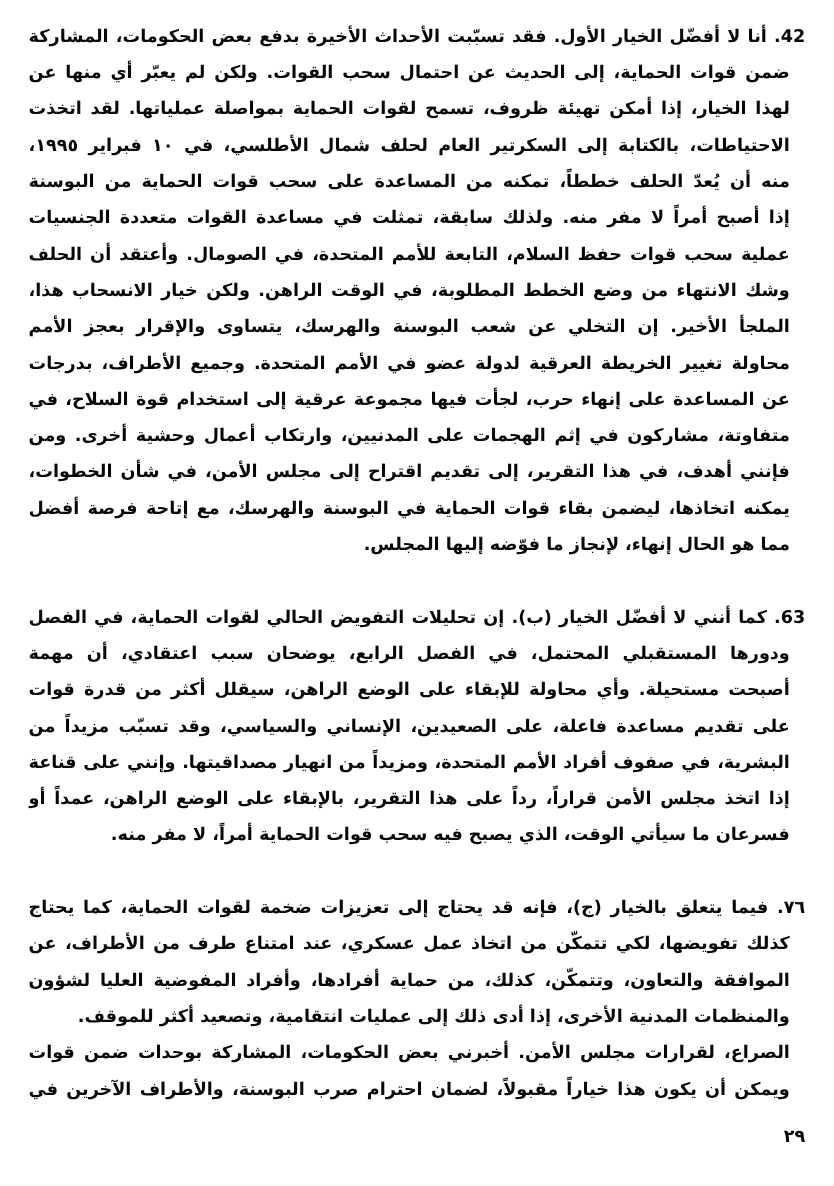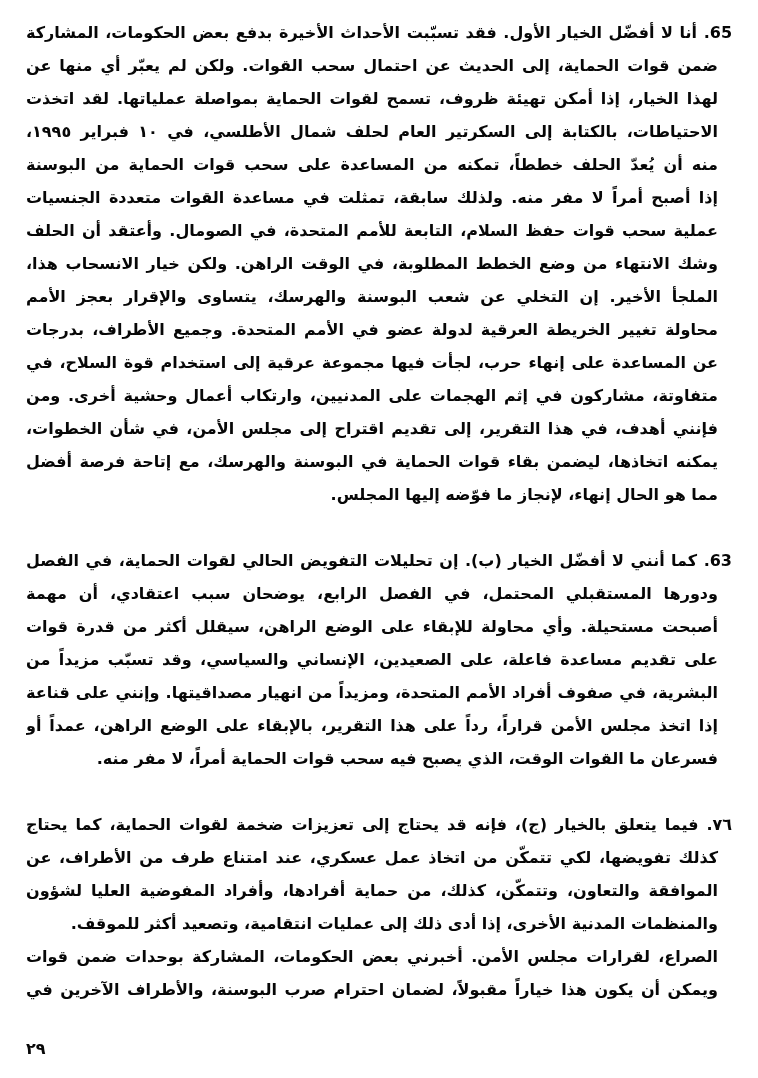--- a/index.html
+++ b/index.html
@@ -38,35 +38,35 @@
   .line.first {
     padding-right: 0;
   }
   .line.last {
     text-align-last: right;
   }
   .para-num {
     font-weight: 700;
   }
   .page-number {
-    margin-top: 26px;
-    text-align: left;
+    margin-top: 10px;
+    text-align: right;
     font-size: 16px;
     font-weight: 700;
     line-height: 33px;
     direction: rtl;
   }
 </style>
 </head>
 <body>
 
 <div class="page">
   <div>
       <div class="para numbered">
-        <div class="line first"><span class="para-num">65.</span> <span>أنا لا أفضّل الخيار الأول. فقد تسبّبت الأحداث الأخيرة بدفع بعض الحكومات، المشاركة بوحدات</span></div>
+        <div class="line first"><span class="para-num">42.</span> <span>أنا لا أفضّل الخيار الأول. فقد تسبّبت الأحداث الأخيرة بدفع بعض الحكومات، المشاركة بوحدات</span></div>
         <div class="line">ضمن قوات الحماية، إلى الحديث عن احتمال سحب القوات. ولكن لم يعبّر أي منها عن تفضيلها</div>
         <div class="line">لهذا الخيار، إذا أمكن تهيئة ظروف، تسمح لقوات الحماية بمواصلة عملياتها. لقد اتخذت</div>
         <div class="line">الاحتياطات، بالكتابة إلى السكرتير العام لحلف شمال الأطلسي، في ١٠ فبراير ١٩٩٥، أطلب</div>
         <div class="line">منه أن يُعدّ الحلف خططاً، تمكنه من المساعدة على سحب قوات الحماية من البوسنة والهرسك،</div>
         <div class="line">إذا أصبح أمراً لا مفر منه. ولذلك سابقة، تمثلت في مساعدة القوات متعددة الجنسيات على</div>
         <div class="line">عملية سحب قوات حفظ السلام، التابعة للأمم المتحدة، في الصومال. وأعتقد أن الحلف على</div>
         <div class="line">وشك الانتهاء من وضع الخطط المطلوبة، في الوقت الراهن. ولكن خيار الانسحاب هذا، سيكون</div>
         <div class="line">الملجأ الأخير. إن التخلي عن شعب البوسنة والهرسك، يتساوى والإقرار بعجز الأمم المتحدة</div>
         <div class="line">محاولة تغيير الخريطة العرقية لدولة عضو في الأمم المتحدة. وجميع الأطراف، بدرجات</div>
         <div class="line">عن المساعدة على إنهاء حرب، لجأت فيها مجموعة عرقية إلى استخدام قوة السلاح، في</div>
@@ -75,21 +75,21 @@
         <div class="line">يمكنه اتخاذها، ليضمن بقاء قوات الحماية في البوسنة والهرسك، مع إتاحة فرصة أفضل لها،</div>
         <div class="line last">مما هو الحال إنهاء، لإنجاز ما فوّضه إليها المجلس.</div>
       </div>
       <div class="para numbered">
         <div class="line first"><span class="para-num">63.</span> <span>كما أنني لا أفضّل الخيار (ب). إن تحليلات التفويض الحالي لقوات الحماية، في الفصل الثالث،</span></div>
         <div class="line">ودورها المستقبلي المحتمل، في الفصل الرابع، يوضحان سبب اعتقادي، أن مهمة القوات،</div>
         <div class="line">أصبحت مستحيلة. وأي محاولة للإبقاء على الوضع الراهن، سيقلل أكثر من قدرة قوات الحماية</div>
         <div class="line">على تقديم مساعدة فاعلة، على الصعيدين، الإنساني والسياسي، وقد تسبّب مزيداً من الخسائر</div>
         <div class="line">البشرية، في صفوف أفراد الأمم المتحدة، ومزيداً من انهيار مصداقيتها. وإنني على قناعة بأنه</div>
         <div class="line">إذا اتخذ مجلس الأمن قراراً، رداً على هذا التقرير، بالإبقاء على الوضع الراهن، عمداً أو خطأً،</div>
-        <div class="line last">فسرعان ما القوات الوقت، الذي يصبح فيه سحب قوات الحماية أمراً، لا مفر منه.</div>
+        <div class="line last">فسرعان ما سيأتي الوقت، الذي يصبح فيه سحب قوات الحماية أمراً، لا مفر منه.</div>
       </div>
       <div class="para numbered">
         <div class="line first"><span class="para-num">٧٦.</span> <span>فيما يتعلق بالخيار (ج)، فإنه قد يحتاج إلى تعزيزات ضخمة لقوات الحماية، كما يحتاج إلى</span></div>
         <div class="line">كذلك تفويضها، لكي تتمكّن من اتخاذ عمل عسكري، عند امتناع طرف من الأطراف، عن</div>
         <div class="line">الموافقة والتعاون، وتتمكّن، كذلك، من حماية أفرادها، وأفراد المفوضية العليا لشؤون اللاجئين،</div>
         <div class="line last">والمنظمات المدنية الأخرى، إذا أدى ذلك إلى عمليات انتقامية، وتصعيد أكثر للموقف.</div>
       </div>
       <div class="para continuation-block">
         <div class="line">الصراع، لقرارات مجلس الأمن. أخبرني بعض الحكومات، المشاركة بوحدات ضمن قوات</div>
         <div class="line">ويمكن أن يكون هذا خياراً مقبولاً، لضمان احترام صرب البوسنة، والأطراف الآخرين في</div>

